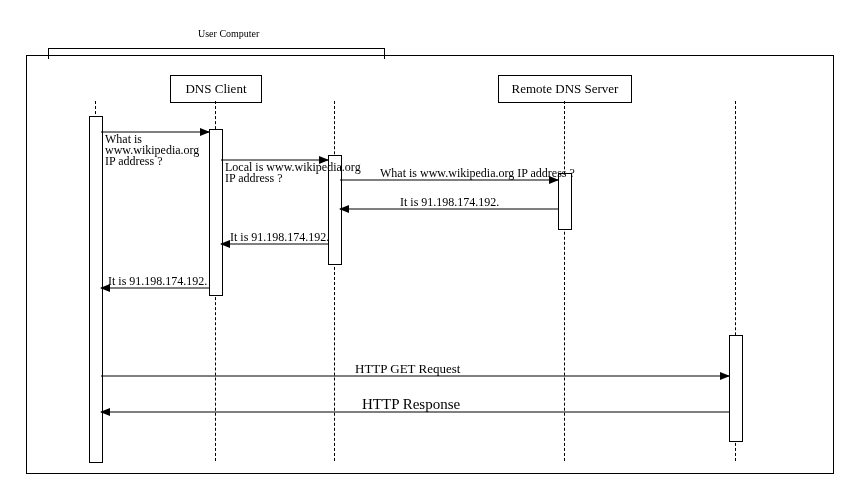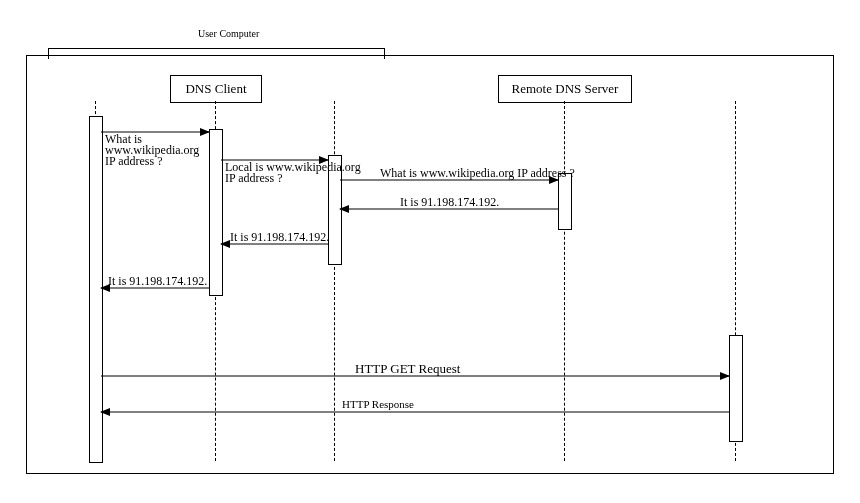--- a/index.html
+++ b/index.html
@@ -69,15 +69,15 @@
   <div class="msg" style="left:105px;top:134px">What is
 www.wikipedia.org
 IP address ?</div>
   <div class="msg" style="left:225px;top:162px">Local is www.wikipedia.org
 IP address ?</div>
   <div class="msg" style="left:380px;top:168px">What is www.wikipedia.org IP address ?</div>
   <div class="msg" style="left:400px;top:197px">It is 91.198.174.192.</div>
   <div class="msg" style="left:230px;top:232px">It is 91.198.174.192.</div>
   <div class="msg" style="left:108px;top:276px">It is 91.198.174.192.</div>
   <div class="msg" style="left:355px;top:363px;font-size:13px">HTTP GET Request</div>
-  <div class="msg" style="left:342px;top:399px;font-size:11px">HTTP Response</div>
+  <div class="msg" style="left:362px;top:399px;font-size:15px">HTTP Response</div>
 
 </div>
 
 </body></html>

